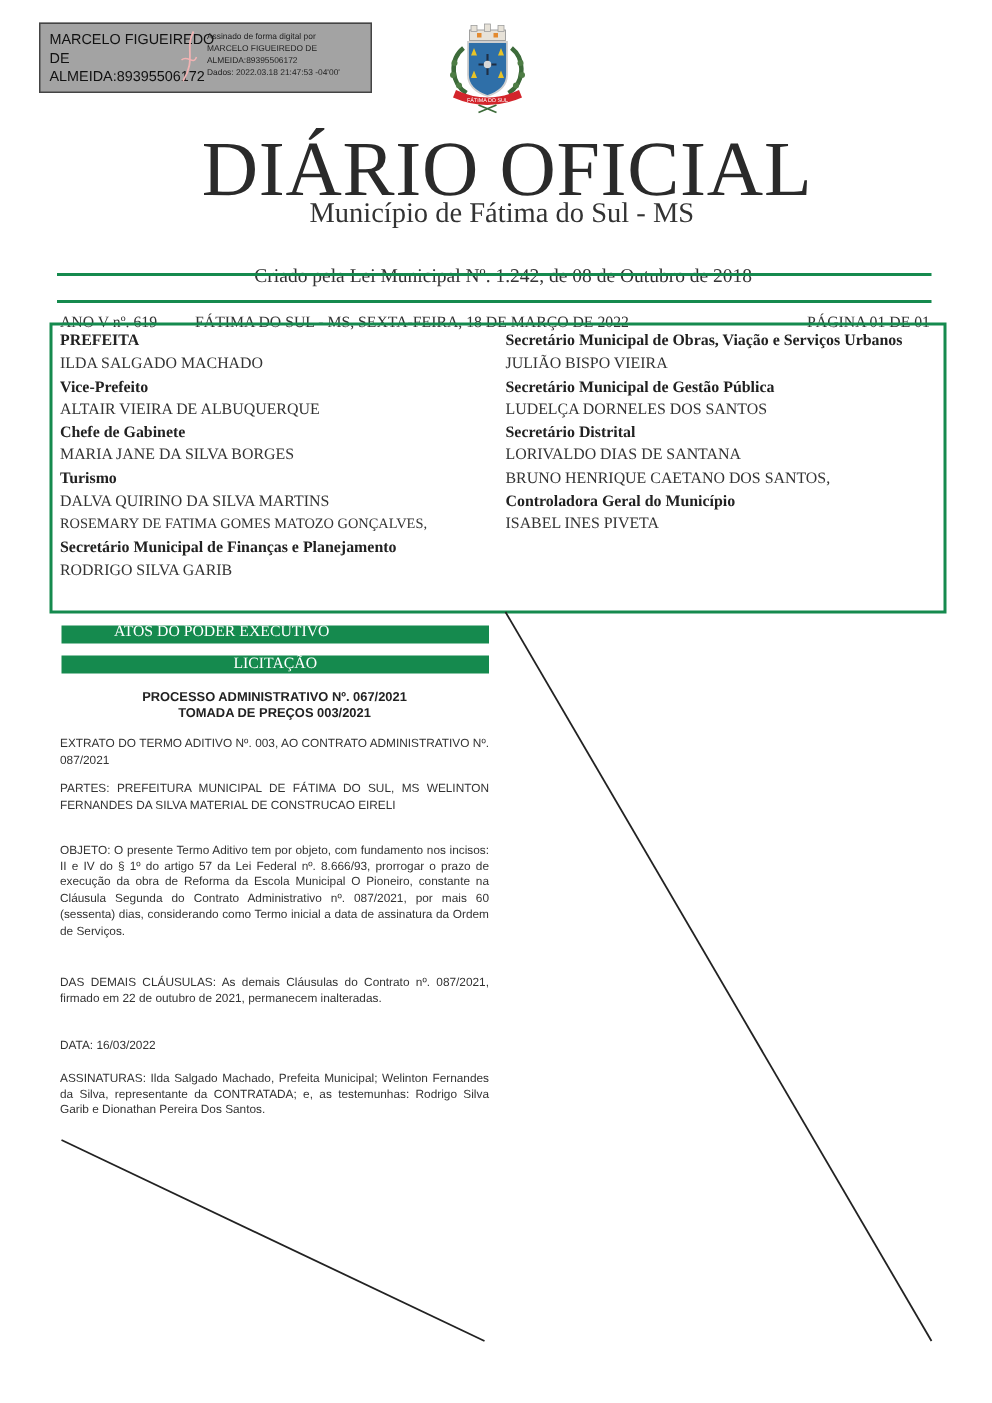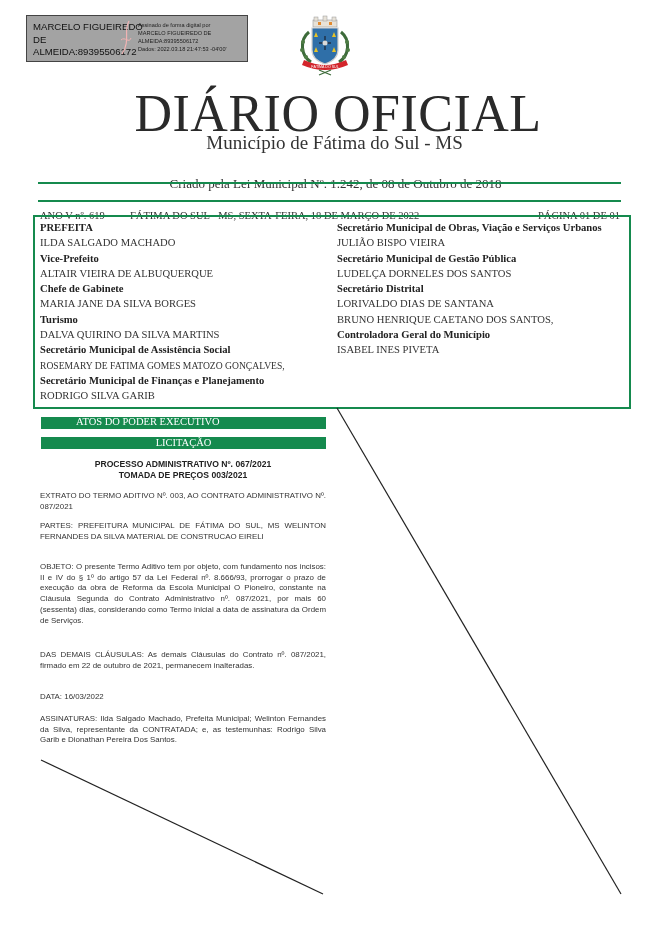--- a/index.html
+++ b/index.html
@@ -112,21 +112,20 @@
 <div class="abs staff">
   <div class="col col-left">
     <div class="role">PREFEITA</div>
     <div class="name">ILDA SALGADO MACHADO</div>
     <div class="role">Vice-Prefeito</div>
     <div class="name">ALTAIR VIEIRA DE ALBUQUERQUE</div>
     <div class="role">Chefe de Gabinete</div>
     <div class="name">MARIA JANE DA SILVA BORGES</div>
     <div class="role">Turismo</div>
     <div class="name">DALVA QUIRINO DA SILVA MARTINS</div>
-    <div class="role">Secretário Municipal de Assistência Social</div>
     <div class="name small">ROSEMARY DE FATIMA GOMES MATOZO GONÇALVES,</div>
     <div class="role">Secretário Municipal de Finanças e Planejamento</div>
     <div class="name">RODRIGO SILVA GARIB</div>
   </div>
   <div class="col col-right">
     <div class="role">Secretário Municipal de Obras, Viação e Serviços Urbanos</div>
     <div class="name">JULIÃO BISPO VIEIRA</div>
     <div class="role">Secretário Municipal de Gestão Pública</div>
     <div class="name">LUDELÇA DORNELES DOS SANTOS</div>
     <div class="role">Secretário Distrital</div>

